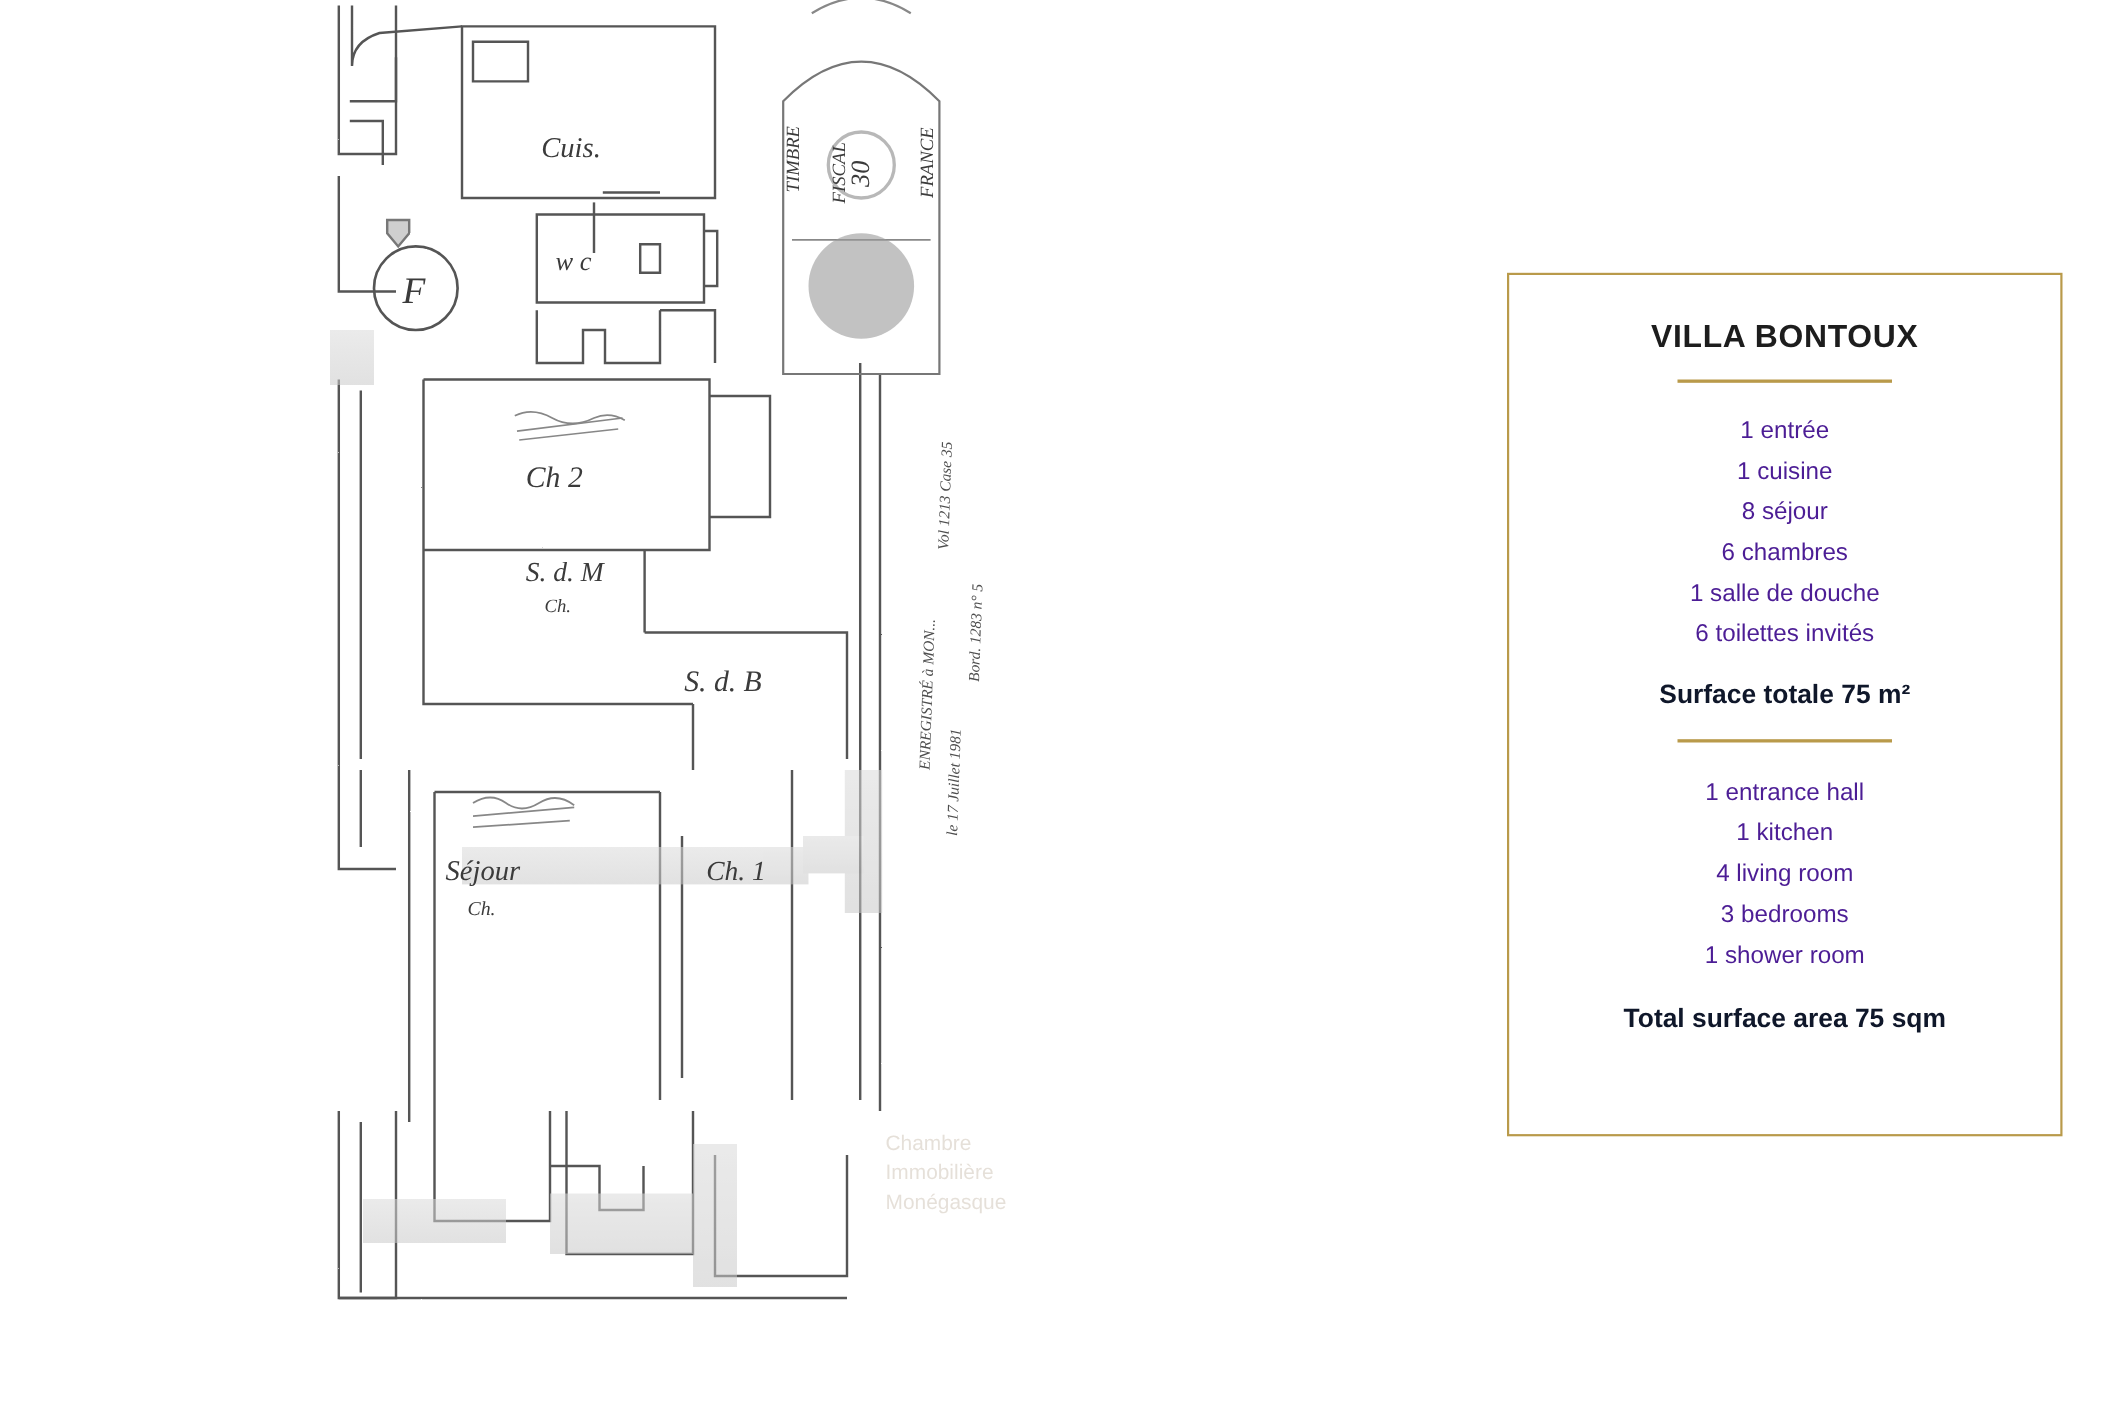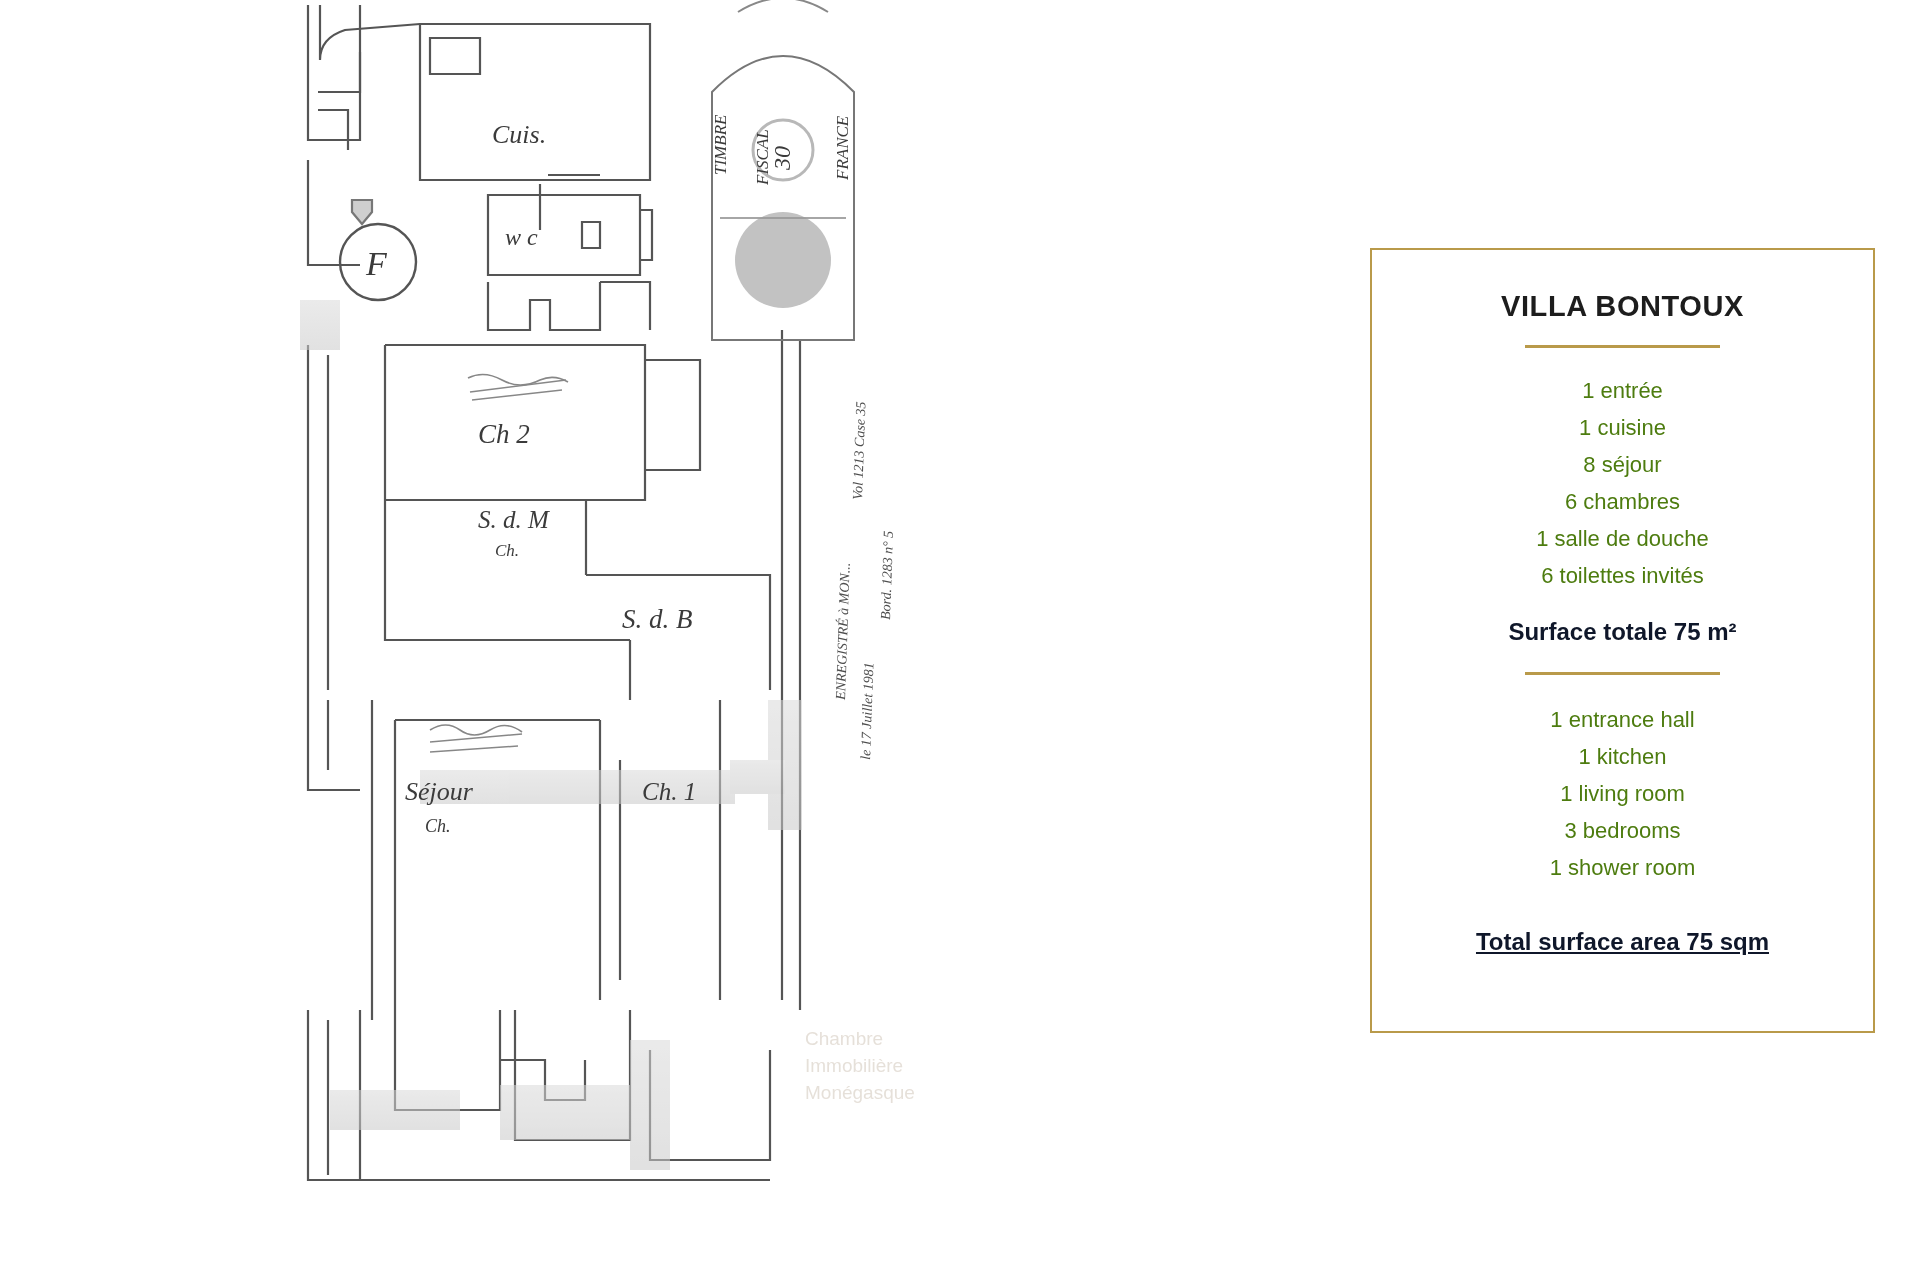--- a/index.html
+++ b/index.html
@@ -71,31 +71,30 @@
     margin: 26px auto 26px auto;
   }
   .spec-list {
     list-style: none;
     margin: 0;
     padding: 0;
   }
   .spec-list li {
     font-size: 22px;
     line-height: 37px;
-    color: #4d7c0f;
+    color: #4c1d95;
   }
   .total {
     font-size: 24px;
     font-weight: bold;
     color: #0f172a;
     margin-top: 24px;
   }
   .total.en {
-    margin-top: 42px;
-    text-decoration: underline;
+    margin-top: 27px;
   }
 </style>
 </head>
 <body>
 
 <div id="plan-area">
   <svg id="plan-svg" viewBox="0 0 760 1280" xmlns="http://www.w3.org/2000/svg">
     <defs>
       <filter id="rough" x="-5%" y="-5%" width="110%" height="110%">
         <feTurbulence type="fractalNoise" baseFrequency="0.9" numOctaves="2" result="n"></feTurbulence>
@@ -236,19 +235,19 @@
     <li>6 toilettes invités</li>
   </ul>
 
   <div class="total">Surface totale 75 m²</div>
 
   <div class="rule wide"></div>
 
   <ul class="spec-list">
     <li>1 entrance hall</li>
     <li>1 kitchen</li>
-    <li>1 living room</li>
+    <li>4 living room</li>
     <li>3 bedrooms</li>
     <li>1 shower room</li>
   </ul>
 
   <div class="total en">Total surface area 75 sqm</div>
 </div>
 
 </body></html>

